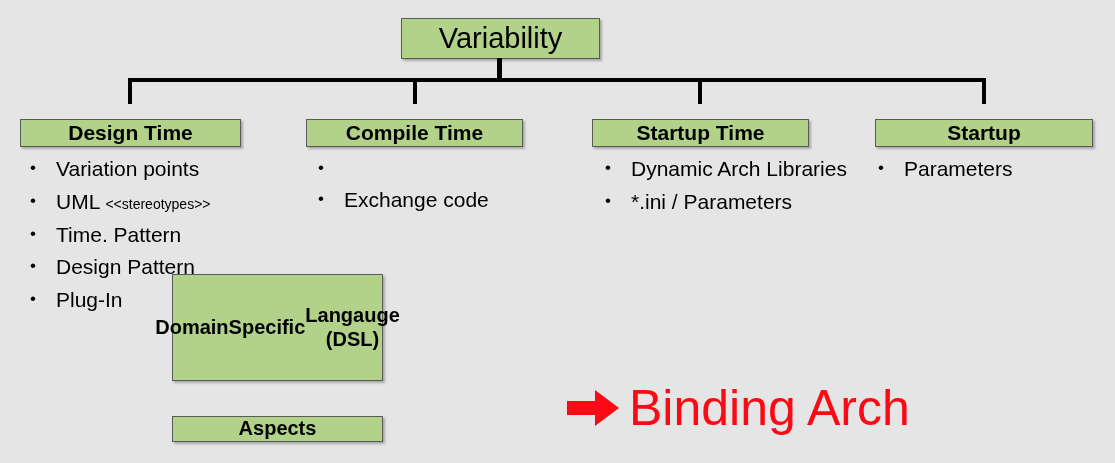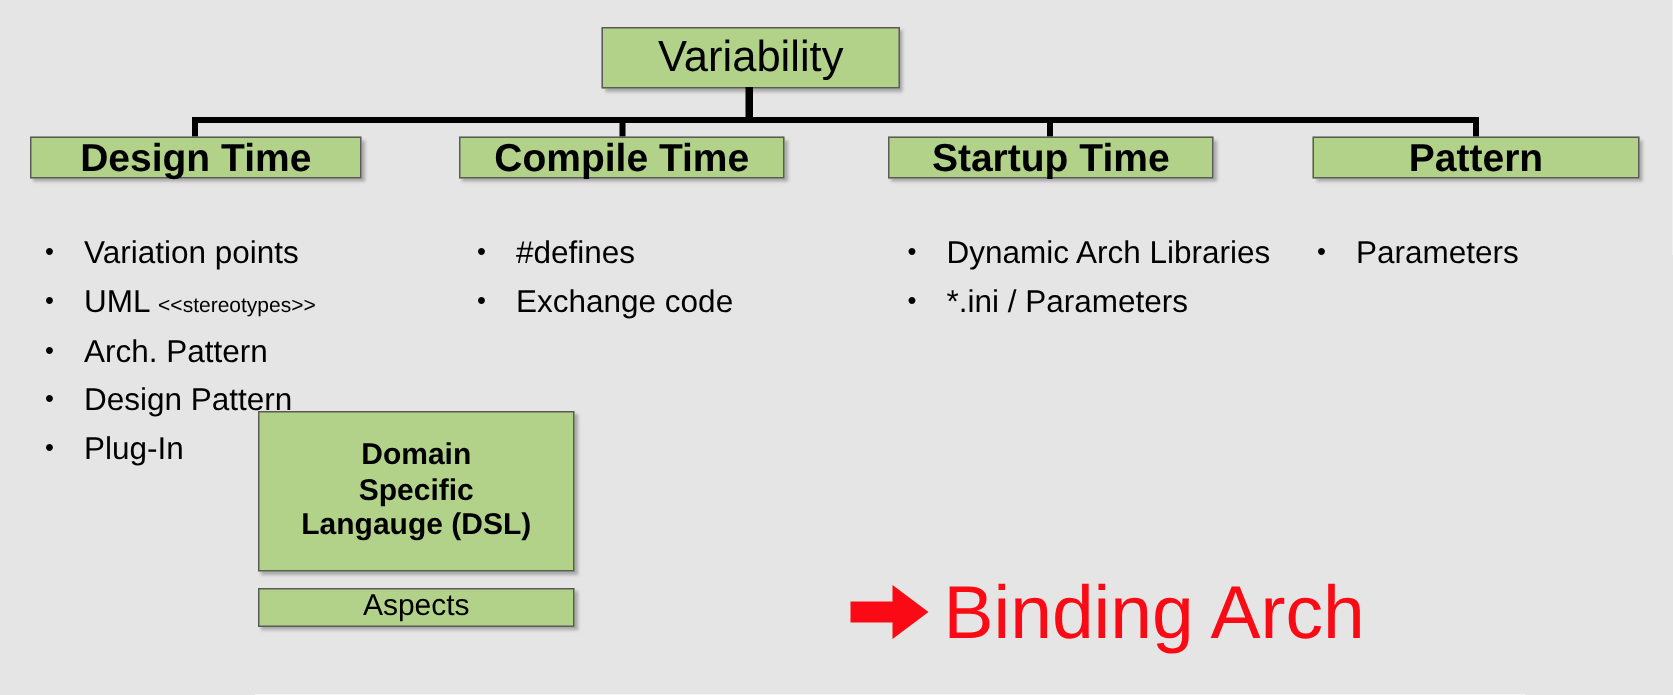--- a/index.html
+++ b/index.html
@@ -33,37 +33,37 @@
     text-align: center;
     color: #000000;
     line-height: 1.18;
   }
   .gbox.root {
     left: 401px; top: 18px; width: 199px; height: 41px;
     font-size: 29px;
     font-weight: 400;
   }
   .gbox.level2 {
-    top: 91px; height: 28px;
-    font-size: 26px;
+    top: 119px; height: 28px;
+    font-size: 21px;
     font-weight: bold;
   }
   .gbox.b-design  { left: 20px;  width: 221px; }
   .gbox.b-compile { left: 306px; width: 217px; }
   .gbox.b-startup { left: 592px; width: 217px; }
   .gbox.b-runtime { left: 875px; width: 218px; }
 
   .gbox.dsl {
     left: 172px; top: 274px; width: 211px; height: 107px;
     font-size: 20px; font-weight: bold;
-    flex-direction: column;
+    flex-direction: row;
   }
   .gbox.aspects {
-    left: 172px; top: 392px; width: 211px; height: 26px;
-    font-size: 20px; font-weight: normal;
+    left: 172px; top: 416px; width: 211px; height: 26px;
+    font-size: 20px; font-weight: bold;
   }
 
   
   .line {
     position: absolute;
     background: #000000;
   }
   .line.v-stem   { left: 497px; top: 58px;  width: 5px;  height: 23px; }
   .line.h-bus    { left: 128px; top: 78px;  width: 858px; height: 4px; }
   .line.drop     { top: 78px; width: 4px; height: 26px; }
@@ -132,49 +132,48 @@
   <div class="line v-stem"></div>
   <div class="line h-bus"></div>
   <div class="line drop d-design"></div>
   <div class="line drop d-compile"></div>
   <div class="line drop d-startup"></div>
   <div class="line drop d-runtime"></div>
 
   <div class="gbox level2 b-design">Design Time</div>
   <div class="gbox level2 b-startup">Startup Time</div>
   <div class="gbox level2 b-compile">Compile Time</div>
-  <div class="gbox level2 b-runtime">Pattern</div>
+  <div class="gbox level2 b-runtime">Startup</div>
 
   <div class="blist list-design">
     <div class="item">
       <span class="dot">•</span>
       <span class="txt">Variation points</span>
     </div>
     <div class="item">
       <span class="dot">•</span>
       <span class="txt"><span>UML </span><span class="small-stereo">&lt;&lt;stereotypes&gt;&gt;</span></span>
     </div>
     <div class="item">
       <span class="dot">•</span>
-      <span class="txt">Arch. Pattern</span>
+      <span class="txt">Time. Pattern</span>
     </div>
     <div class="item">
       <span class="dot">•</span>
       <span class="txt">Design Pattern</span>
     </div>
     <div class="item">
       <span class="dot">•</span>
       <span class="txt">Plug-In</span>
     </div>
   </div>
 
   <div class="blist list-compile">
     <div class="item">
       <span class="dot">•</span>
-      <span class="txt">#defines</span>
     </div>
     <div class="item">
       <span class="dot">•</span>
       <span class="txt">Exchange code</span>
     </div>
   </div>
 
   <div class="blist list-startup">
     <div class="item">
       <span class="dot">•</span>

